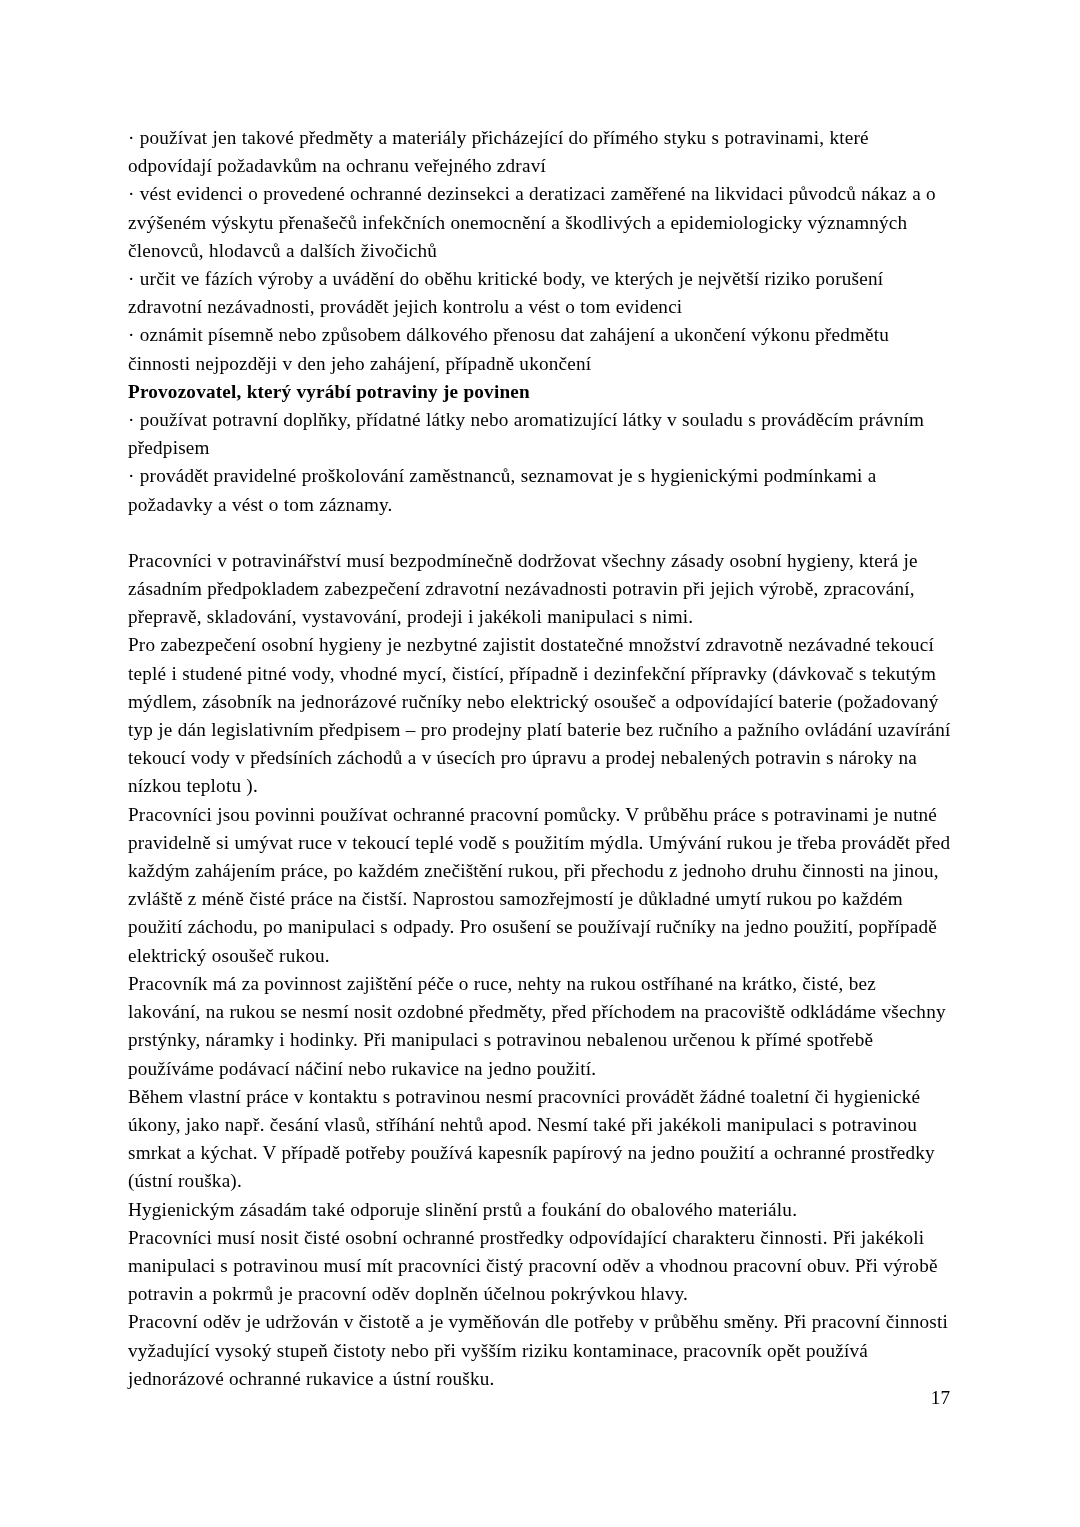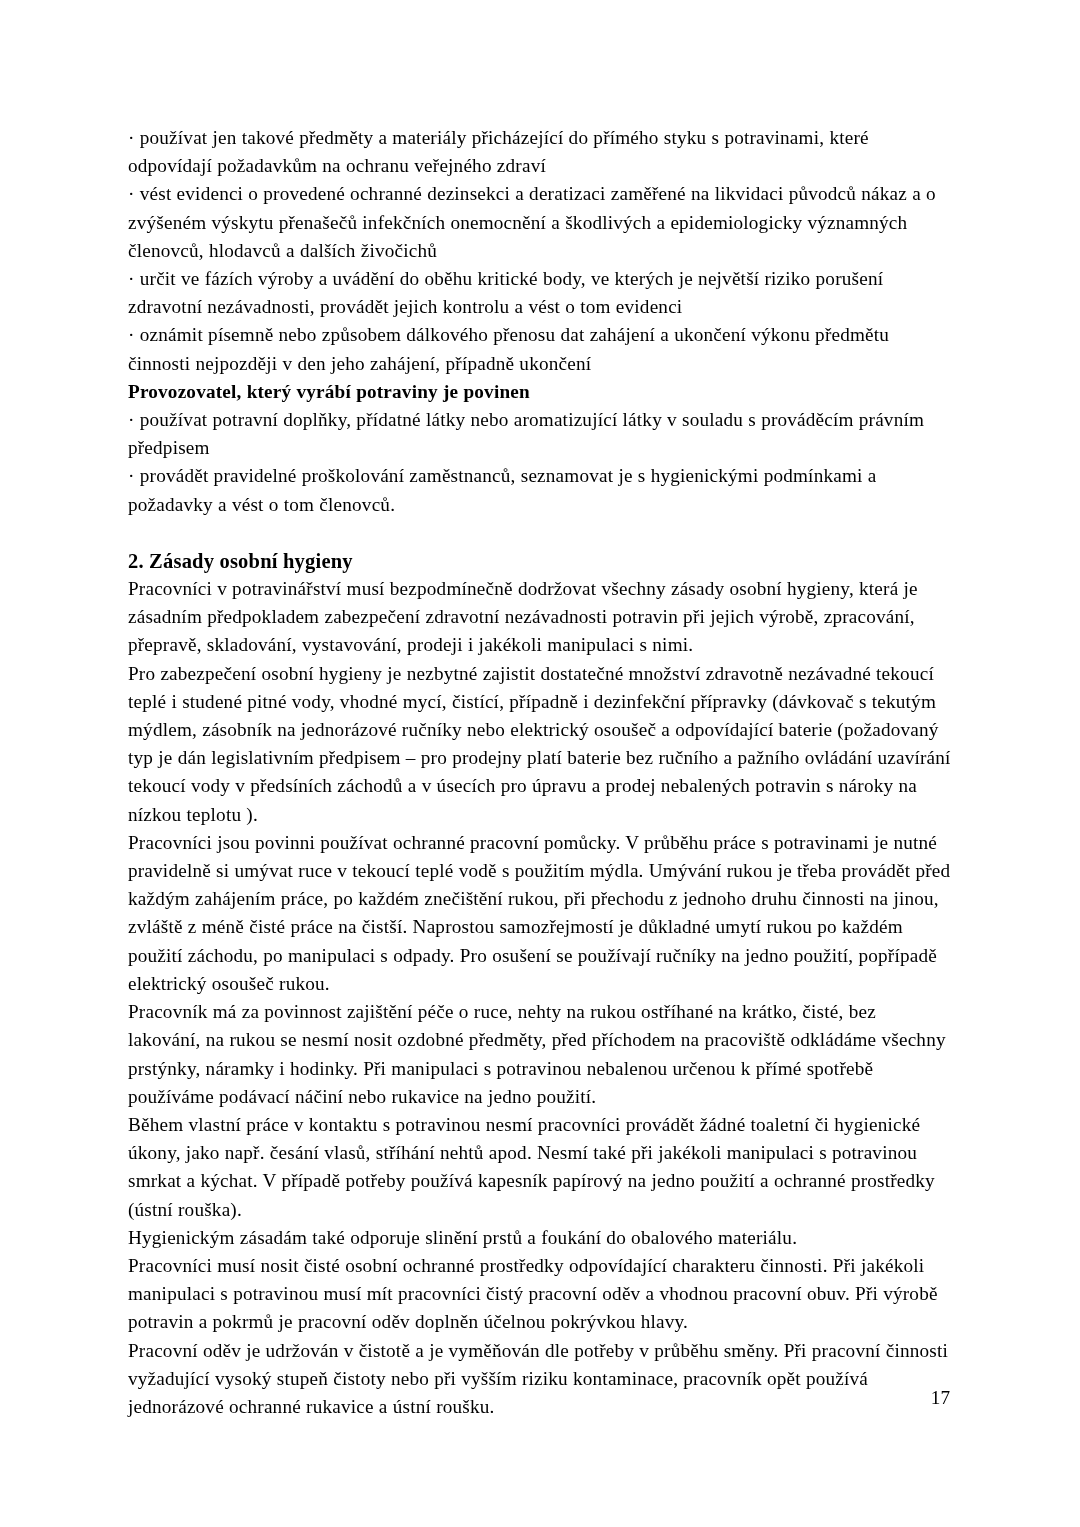--- a/index.html
+++ b/index.html
@@ -73,25 +73,24 @@
 
     <p class="para">· určit ve fázích výroby a uvádění do oběhu kritické body, ve kterých je největší riziko porušení zdravotní nezávadnosti, provádět jejich kontrolu a vést o tom evidenci</p>
 
     <p class="para">· oznámit písemně nebo způsobem dálkového přenosu dat zahájení a ukončení výkonu předmětu činnosti nejpozději v den jeho zahájení, případně ukončení</p>
 
     <p class="para bold">Provozovatel, který vyrábí potraviny je povinen</p>
 
     <p class="para">· používat potravní doplňky, přídatné látky nebo aromatizující látky v souladu s prováděcím právním předpisem</p>
 
 
-    <p class="para">· provádět pravidelné proškolování zaměstnanců, seznamovat je s hygienickými podmínkami a požadavky a vést o tom členovců.</p>
+    <p class="para">· provádět pravidelné proškolování zaměstnanců, seznamovat je s hygienickými podmínkami a požadavky a vést o tom záznamy.</p>
 
     <div class="spacer"></div>
 
-    <h2 class="heading">2. Zásady osobní hygieny</h2>
 
     <p class="para">Pracovníci v potravinářství musí bezpodmínečně dodržovat všechny zásady osobní hygieny, která je zásadním předpokladem zabezpečení zdravotní nezávadnosti potravin při jejich výrobě, zpracování, přepravě, skladování, vystavování, prodeji i jakékoli manipulaci s nimi.</p>
 
     <p class="para">Pro zabezpečení osobní hygieny je nezbytné zajistit dostatečné množství zdravotně nezávadné tekoucí teplé i studené pitné vody, vhodné mycí, čistící, případně i dezinfekční přípravky (dávkovač s tekutým mýdlem, zásobník na jednorázové ručníky nebo elektrický osoušeč a odpovídající baterie (požadovaný typ je dán legislativním předpisem – pro prodejny platí baterie bez ručního a pažního ovládání uzavírání tekoucí vody v předsíních záchodů a v úsecích pro úpravu a prodej nebalených potravin s nároky na nízkou teplotu ).</p>
 
     <p class="para">Pracovníci jsou povinni používat ochranné pracovní pomůcky. V průběhu práce s potravinami je nutné pravidelně si umývat ruce v tekoucí teplé vodě s použitím mýdla. Umývání rukou je třeba provádět před každým zahájením práce, po každém znečištění rukou, při přechodu z jednoho druhu činnosti na jinou, zvláště z méně čisté práce na čistší. Naprostou samozřejmostí je důkladné umytí rukou po každém použití záchodu, po manipulaci s odpady. Pro osušení se používají ručníky na jedno použití, popřípadě elektrický osoušeč rukou.</p>
 
     <p class="para">Pracovník má za povinnost zajištění péče o ruce, nehty na rukou ostříhané na krátko, čisté, bez lakování, na rukou se nesmí nosit ozdobné předměty, před příchodem na pracoviště odkládáme všechny prstýnky, náramky i hodinky. Při manipulaci s potravinou nebalenou určenou k přímé spotřebě používáme podávací náčiní nebo rukavice na jedno použití.</p>
 
     <p class="para">Během vlastní práce v kontaktu s potravinou nesmí pracovníci provádět žádné toaletní či hygienické úkony, jako např. česání vlasů, stříhání nehtů apod. Nesmí také při jakékoli manipulaci s potravinou smrkat a kýchat. V případě potřeby používá kapesník papírový na jedno použití a ochranné prostředky (ústní rouška).</p>

